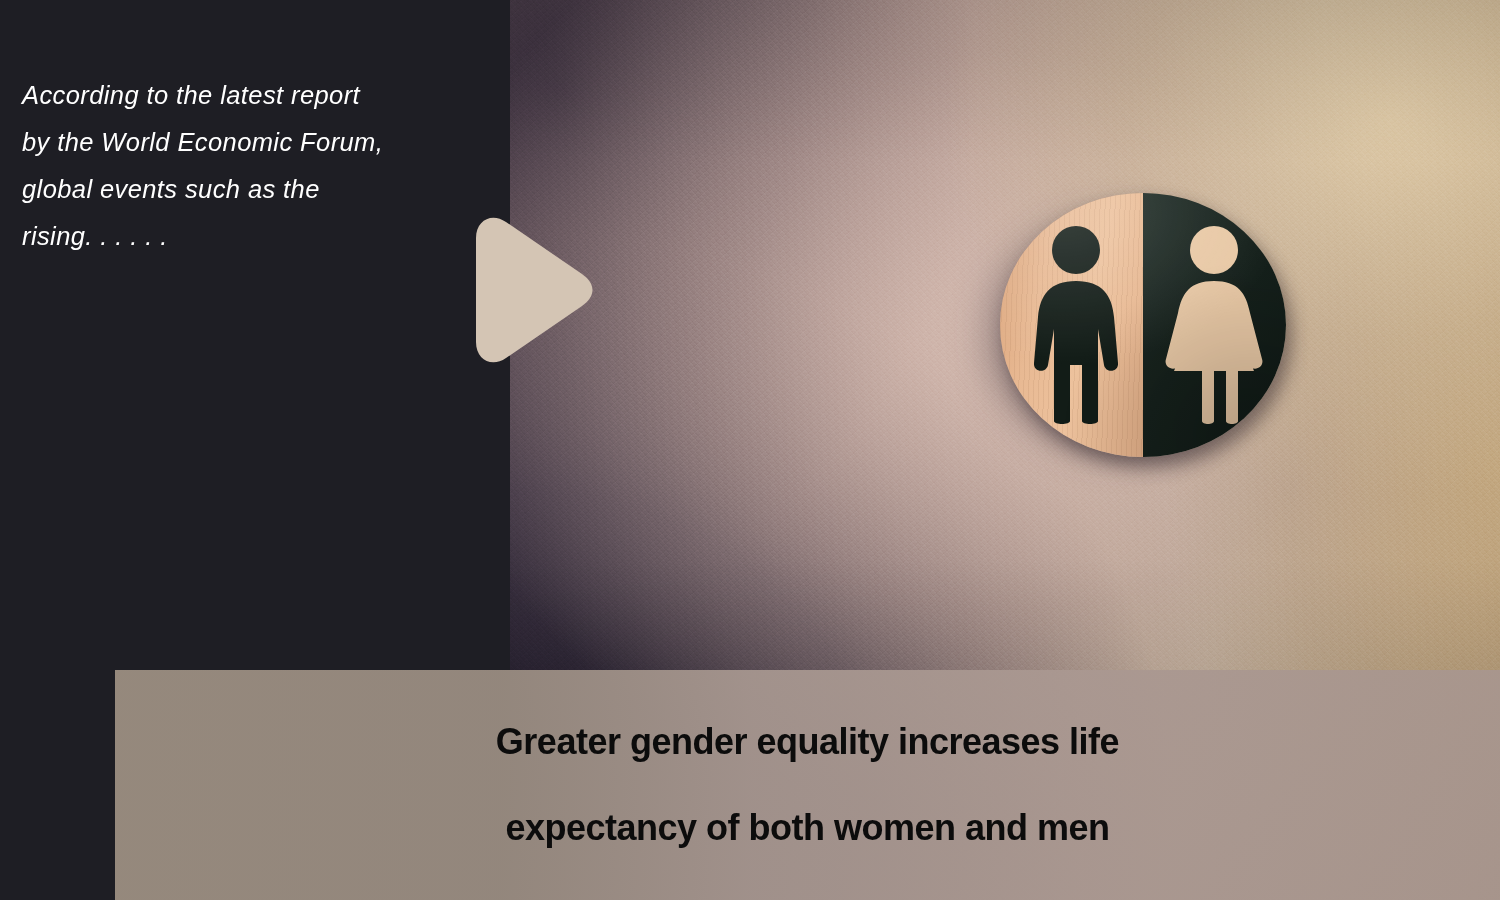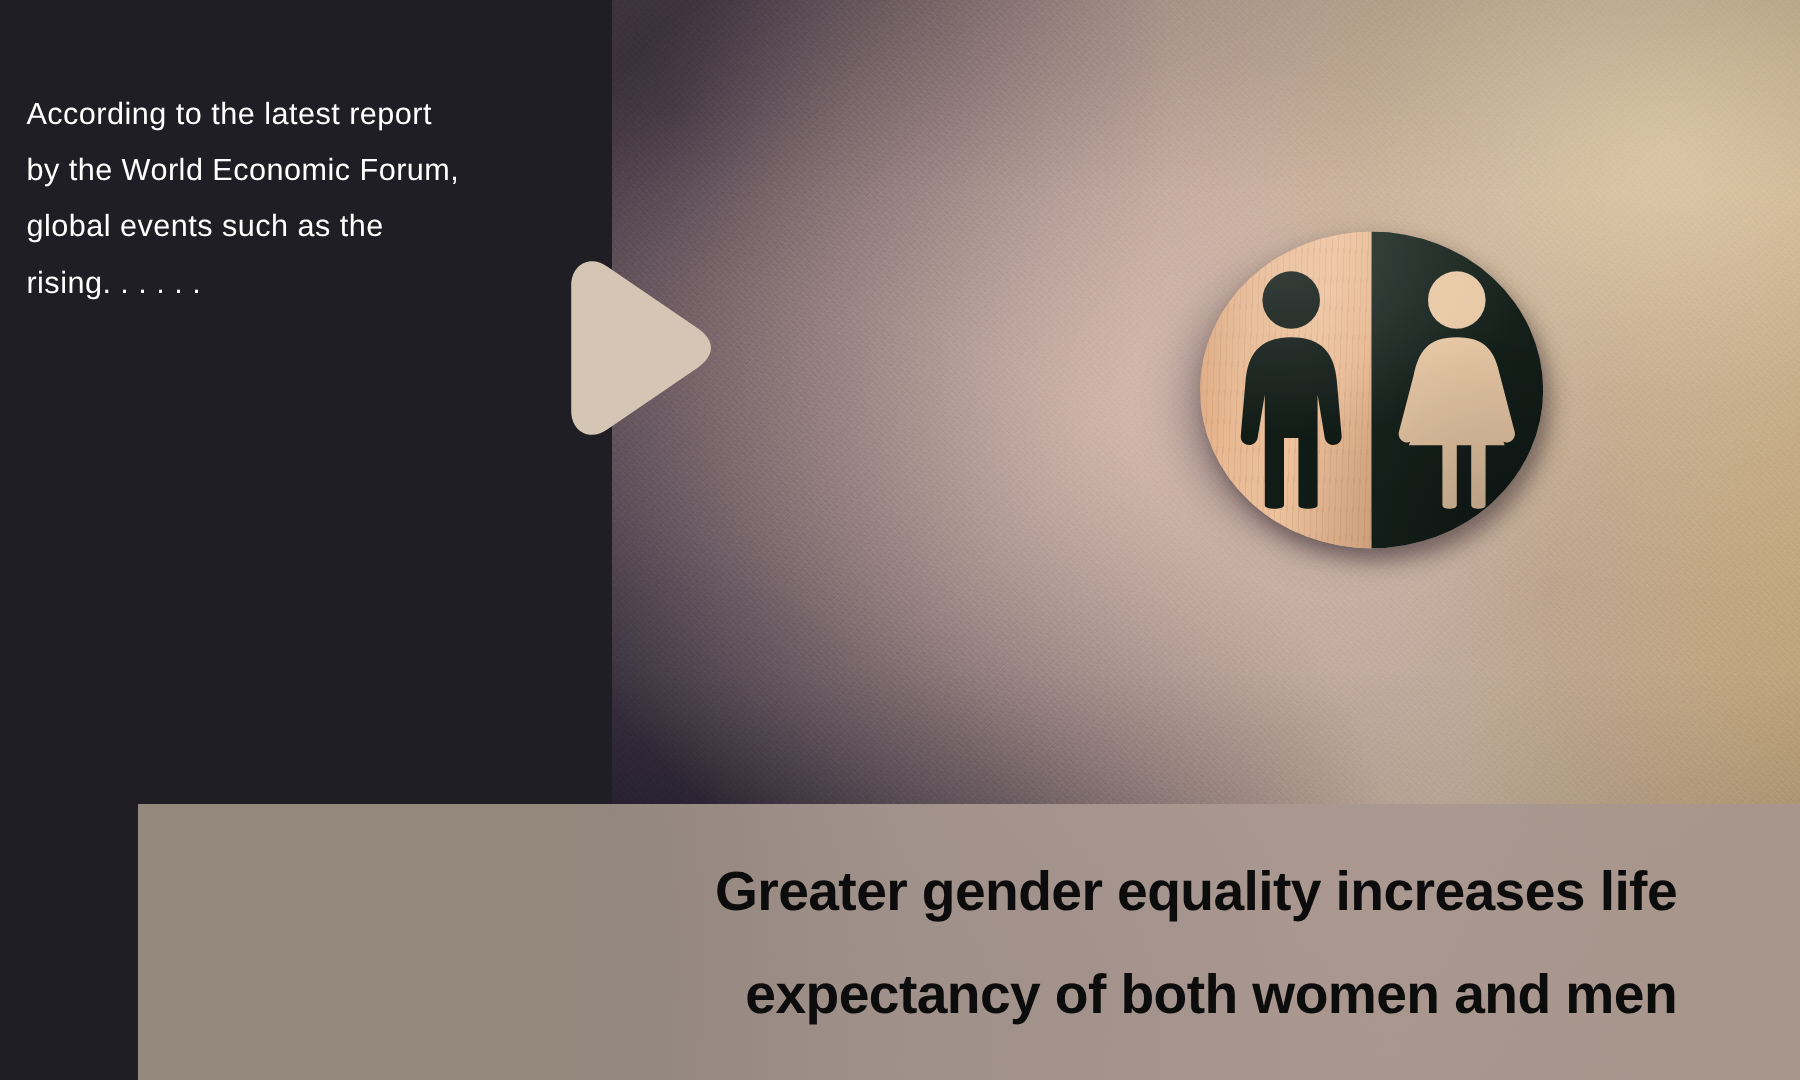--- a/index.html
+++ b/index.html
@@ -110,20 +110,21 @@
   }
   .fig { position: absolute; }
   .fig svg { display: block; }
 
   
   .left-panel {
     position: absolute;
     left: 0; top: 0;
     width: 510px; height: 900px;
     background: #1e1e24;
+    font-style: italic;
   }
   .excerpt {
     position: absolute;
     left: 22px; top: 46px;
     width: 480px;
     color: #ffffff;
     font-size: 25.5px;
     line-height: 47px;
     letter-spacing: 0.4px;
     font-weight: 500;
@@ -152,23 +153,23 @@
       rgba(152,139,128,0.96) 28%,
       rgba(166,150,143,0.95) 46%,
       rgba(170,152,145,0.95) 70%,
       rgba(168,150,142,0.95) 100%);
     display: flex;
     align-items: center;
     justify-content: center;
   }
   .caption-title {
     width: 1180px;
-    text-align: right;
+    text-align: center;
     color: #0c0c0c;
-    font-size: 46px;
+    font-size: 36px;
     line-height: 86px;
     font-weight: 700;
     letter-spacing: -0.5px;
     white-space: pre-line;
   }
 </style>
 </head>
 <body>
 
 <div id="stage">

